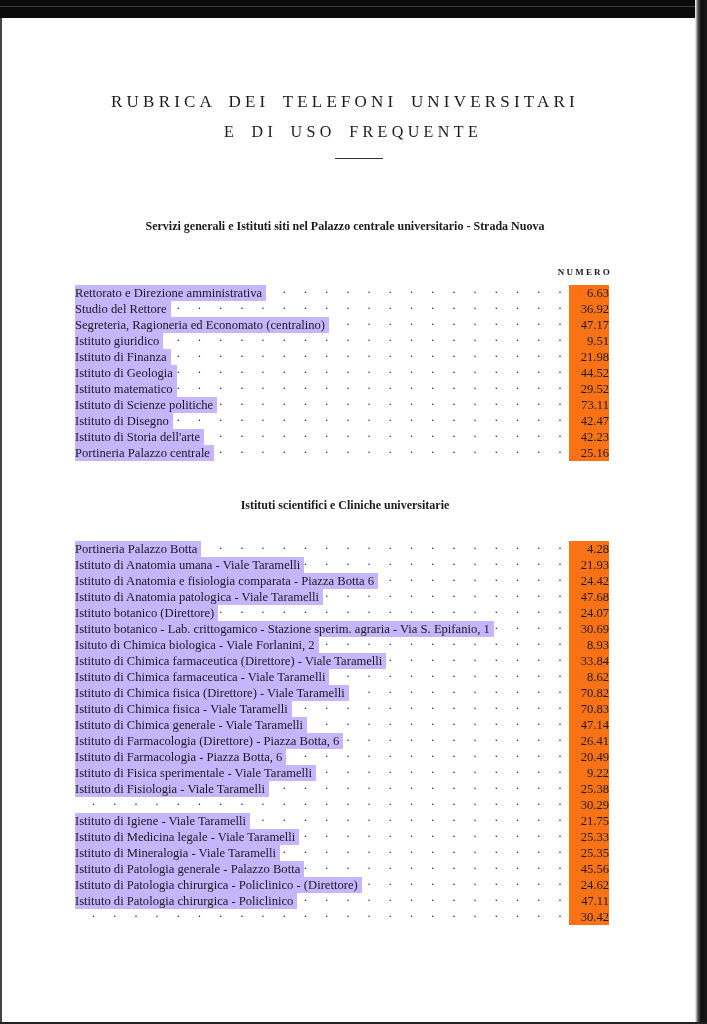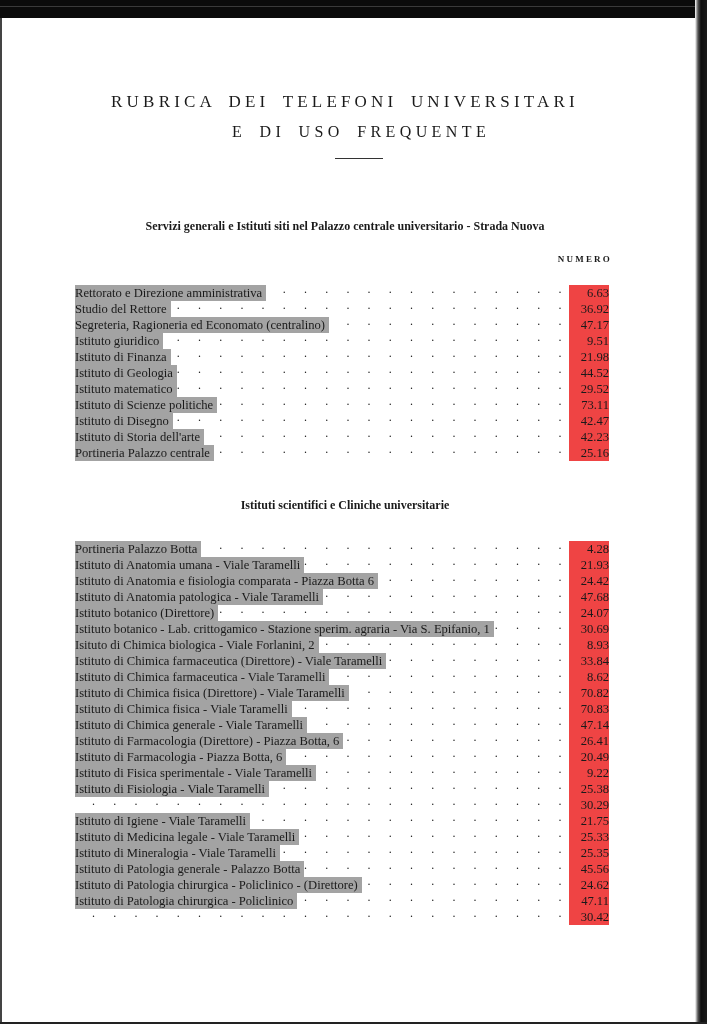--- a/index.html
+++ b/index.html
@@ -27,49 +27,49 @@
   .scan-left {
     position: absolute; left: 0; top: 18px; width: 2px; height: 1006px; background: #444;
   }
   .page { position: absolute; left: 0; top: 0; width: 707px; height: 1024px; }
 
   .title1 {
     position: absolute; top: 92px; left: 0; width: 690px; text-align: center;
     font-size: 17px; letter-spacing: 4.2px; word-spacing: 5px;
   }
   .title2 {
-    position: absolute; top: 123px; left: 16px; width: 690px; text-align: center;
+    position: absolute; top: 123px; left: 8px; width: 690px; text-align: center;
     font-size: 16px; letter-spacing: 4.4px; word-spacing: 5px;
   }
   .rule {
     position: absolute; top: 158px; left: 335px; width: 48px; height: 1px; background: #333;
   }
   .section-head {
     position: absolute; left: 0; width: 690px; text-align: center;
     font-weight: bold; font-size: 12px;
   }
   .col-head {
-    position: absolute; top: 254px; right: 95px;
+    position: absolute; top: 267px; right: 95px;
     font-size: 9px; font-weight: bold; letter-spacing: 2.2px;
   }
   .list { position: absolute; left: 75px; width: 534px; }
   .row {
     position: relative; height: 16px; line-height: 16px; font-size: 12.6px;
     display: flex; align-items: baseline; white-space: nowrap;
   }
-  .row .label { flex: 0 0 auto; padding-right: 4px; background: #a3a3a3; position: relative; z-index: 1; }
+  .row .label { flex: 0 0 auto; padding-right: 4px; background: #c4b5fd; position: relative; z-index: 1; }
   .row .leader {
     flex: 1 1 auto; overflow: hidden; height: 16px; position: relative;
   }
   .row .leader::before {
     content: ". . . . . . . . . . . . . . . . . . . . . . . . . . . . . . . . . . . . . . . . . . . . . . . . . . . . .";
     position: absolute; right: 0; top: 0; letter-spacing: 7.6px; font-size: 12px; color: #222;
   }
   .row .num {
-    flex: 0 0 auto; min-width: 34px; text-align: right; padding-left: 6px; background: #ef4444; position: relative; z-index: 1;
+    flex: 0 0 auto; min-width: 34px; text-align: right; padding-left: 6px; background: #f97316; position: relative; z-index: 1;
   }
 </style>
 </head>
 <body>
 
 <div class="scan-top"></div>
 <div class="scan-left"></div>
 <div class="scan-right"></div>
 <div class="scan-bottom"></div>
 

